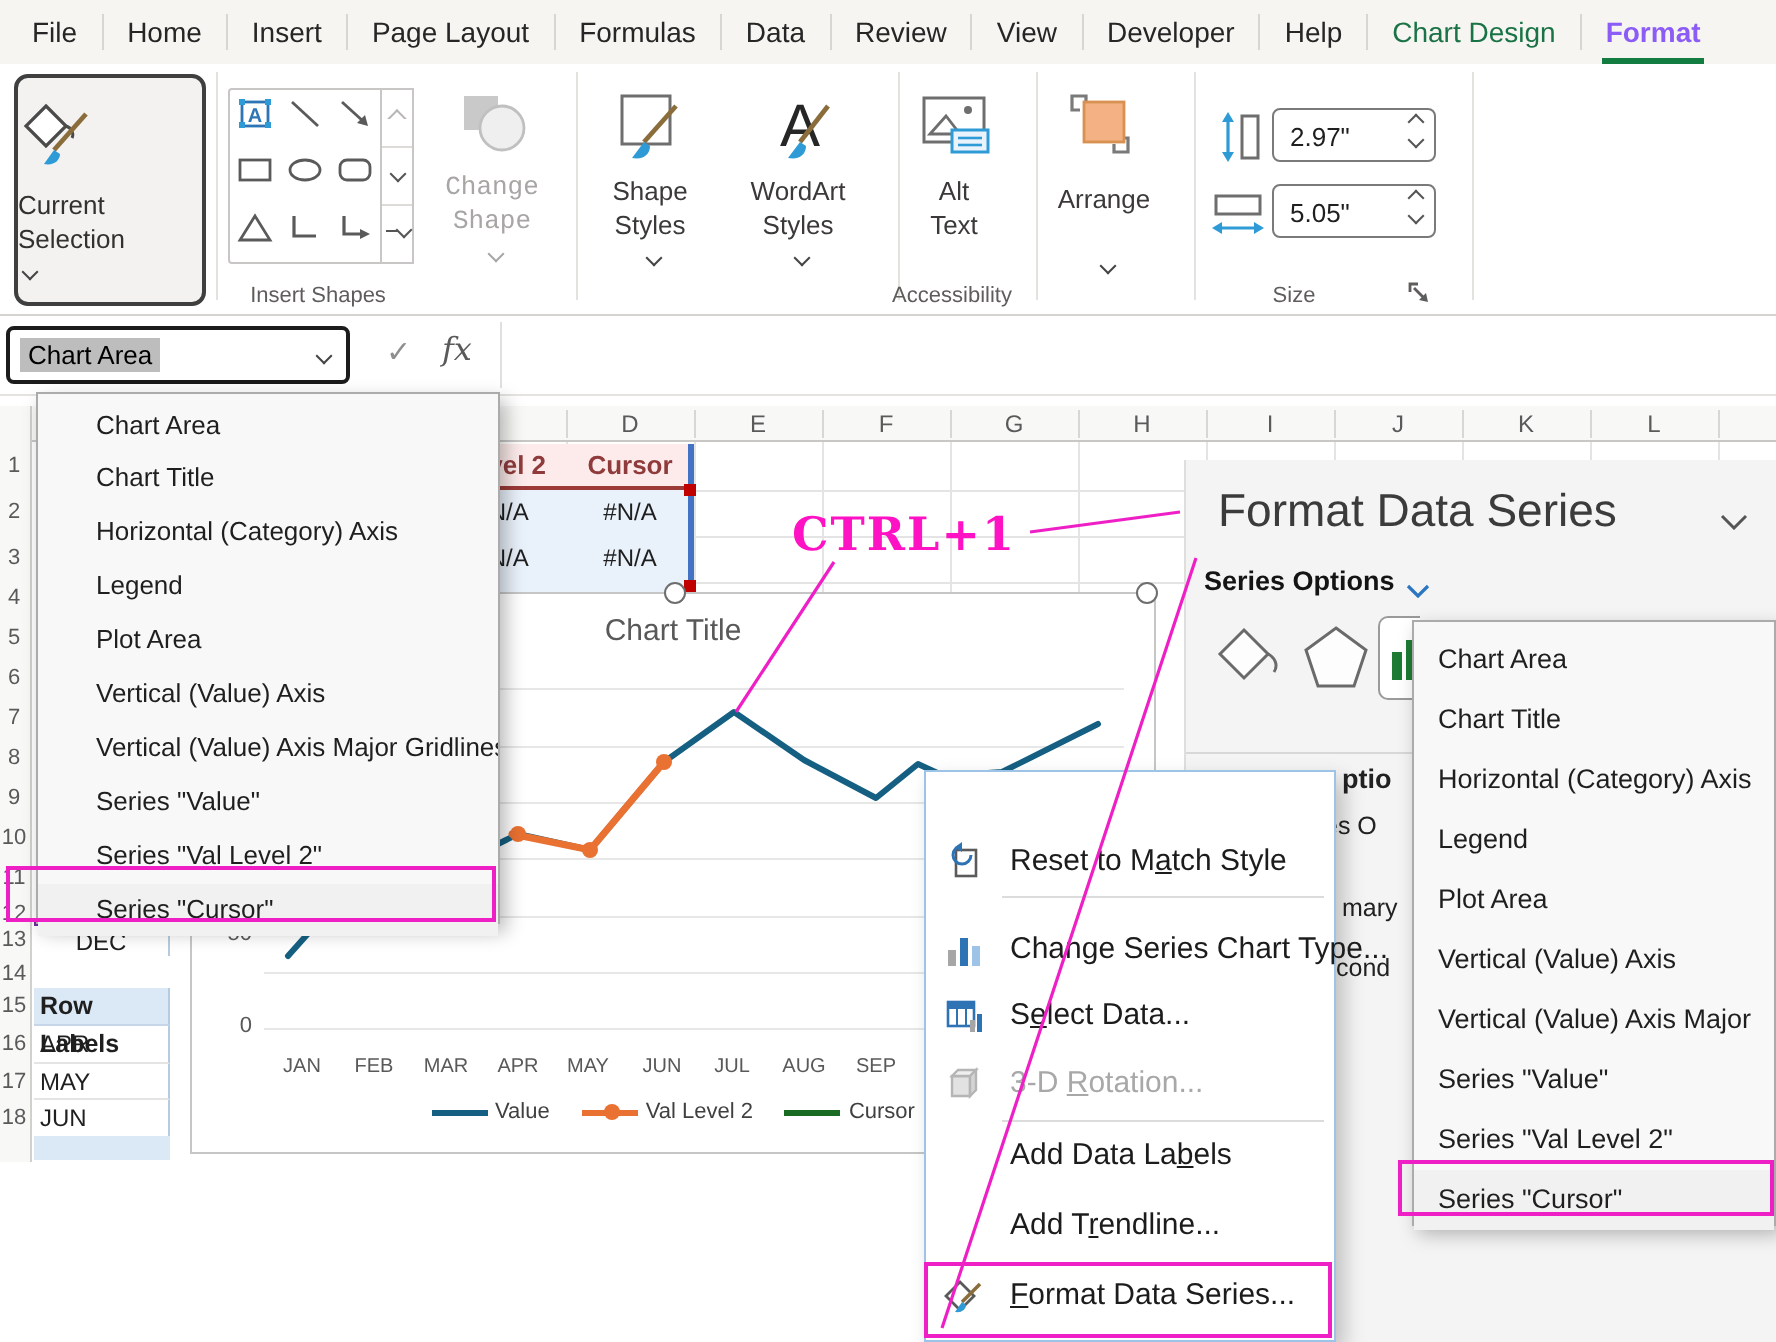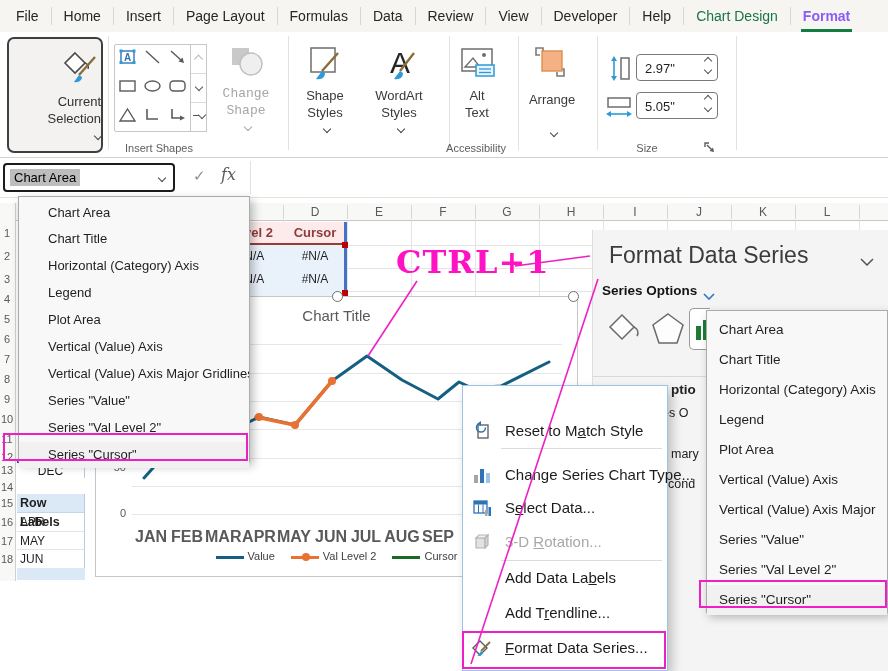--- a/index.html
+++ b/index.html
@@ -53,21 +53,21 @@
   .cell{position:absolute;box-sizing:border-box;font-size:12px;color:#1f1f1f;}
   .hdrcell{background:#fcebea;border-bottom:2px solid #9c3a38;font-weight:bold;color:#8f3b3b;
            font-size:13px;text-align:center;line-height:21px;}
   .nacell{background:#e9f1fa;text-align:center;line-height:23px;}
   
   .chart{position:absolute;left:95px;top:296px;width:483px;height:281px;background:#fff;
          border:1px solid #c6c6c6;box-sizing:border-box;}
   .handle{position:absolute;width:11px;height:11px;border:1.5px solid #6e6e6e;border-radius:50%;background:#fff;box-sizing:border-box;}
   .cgrid{position:absolute;left:36px;width:430px;height:1px;background:#e7e7e7;}
   .ylab{position:absolute;width:26px;text-align:right;font-size:11px;color:#595959;}
-  .xlab{position:absolute;width:36px;text-align:center;font-size:16px;color:#595959;font-weight:bold;}
+  .xlab{position:absolute;width:36px;text-align:center;font-size:10px;color:#595959;}
   .ctitle{position:absolute;left:0;top:10px;width:100%;text-align:center;font-size:15px;color:#595959;}
   .legend{position:absolute;left:0;top:253px;width:100%;display:flex;justify-content:center;gap:16px;
           align-items:center;font-size:11px;color:#404040;}
   .legline{display:inline-block;width:28px;height:3px;vertical-align:middle;margin-right:4px;position:relative;}
   .legdot{position:absolute;left:11px;top:-2.5px;width:8px;height:8px;border-radius:50%;}
   
   .dropdown{position:absolute;background:#f8f8f8;border:1px solid #ababab;box-shadow:3px 4px 9px rgba(0,0,0,.28);box-sizing:border-box;}
   .ditem{position:absolute;left:0;right:0;font-size:13px;color:#1f1f1f;white-space:nowrap;overflow:hidden;}
   
   .ctxmenu{position:absolute;left:462px;top:385px;width:206px;height:286px;background:#fff;
@@ -78,22 +78,22 @@
   .msep{position:absolute;left:38px;right:5px;height:1px;background:#dcdcdc;}
   .micon{position:absolute;left:9px;width:20px;height:20px;}
   
   .panel{position:absolute;left:592px;top:230px;width:296px;height:441px;background:#f4f4f4;
          border-left:1px solid #e0dedc;box-sizing:border-box;}
   .ptitle{position:absolute;left:16px;top:12px;font-size:23px;color:#3b3b3b;}
   .psection{position:absolute;left:9px;top:53px;font-size:13.5px;font-weight:bold;color:#141414;}
   .pfrag{position:absolute;font-size:12.5px;color:#222;white-space:nowrap;}
   
   .pinkbox{position:absolute;border:2.5px solid #ef1fc6;box-sizing:border-box;pointer-events:none;}
-  .ctrl1{position:absolute;left:396px;top:243px;font-family:"DejaVu Serif",serif;font-weight:bold;
-         font-size:32px;color:#ff12c3;letter-spacing:1px;}
+  .ctrl1{position:absolute;left:396px;top:254px;font-family:"DejaVu Serif",serif;font-weight:bold;
+         font-size:23px;color:#ff12c3;letter-spacing:1px;}
   .annotsvg{position:absolute;left:0;top:0;pointer-events:none;}
 </style>
 </head>
 <body>
 
 <div id="app">
 
   <div class="tabbar">
     <div class="tab">File</div>
     <div class="tab">Home</div>
@@ -110,21 +110,21 @@
   </div>
 
   <div class="ribbon">
     <div class="vsep" style="left:108px;"></div>
     <div class="vsep" style="left:288px;"></div>
     <div class="vsep" style="left:449px;"></div>
     <div class="vsep" style="left:518px;"></div>
     <div class="vsep" style="left:597px;"></div>
     <div class="vsep" style="left:736px;"></div>
 
-    <div style="position:absolute;left:7px;top:5px;width:96px;height:116px;border:2px solid #3f3f3f;border-radius:7px;background:#f3f2f1;text-align:right;box-sizing:border-box;">
+    <div style="position:absolute;left:7px;top:5px;width:96px;height:116px;border:2px solid #3f3f3f;border-radius:7px;background:#f3f2f1;text-align:left;box-sizing:border-box;">
       <span style="display:inline-block;margin-top:8px;">
         <svg width="40" height="40" viewBox="0 0 40 40">
           <polygon points="14,6 24,16 14,26 4,16" fill="#fff" stroke="#4a4a4a" stroke-width="1.6"></polygon>
           <path d="M24 16 c3 1 4 4 3 6" fill="none" stroke="#4a4a4a" stroke-width="1.5"></path>
           <line x1="34" y1="10" x2="18" y2="28" stroke="#8a6d3b" stroke-width="2.4"></line>
           <path d="M18 28 l-5 7 c5 1 8 -2 8 -5 z" fill="#2e9bd6"></path>
         </svg>
       </span>
       <span class="cap" style="display:block;font-size:13px;color:#323130;line-height:17px;margin-top:2px;">Current Selection</span>
       <span class="chev" style="color:#444;"></span>

